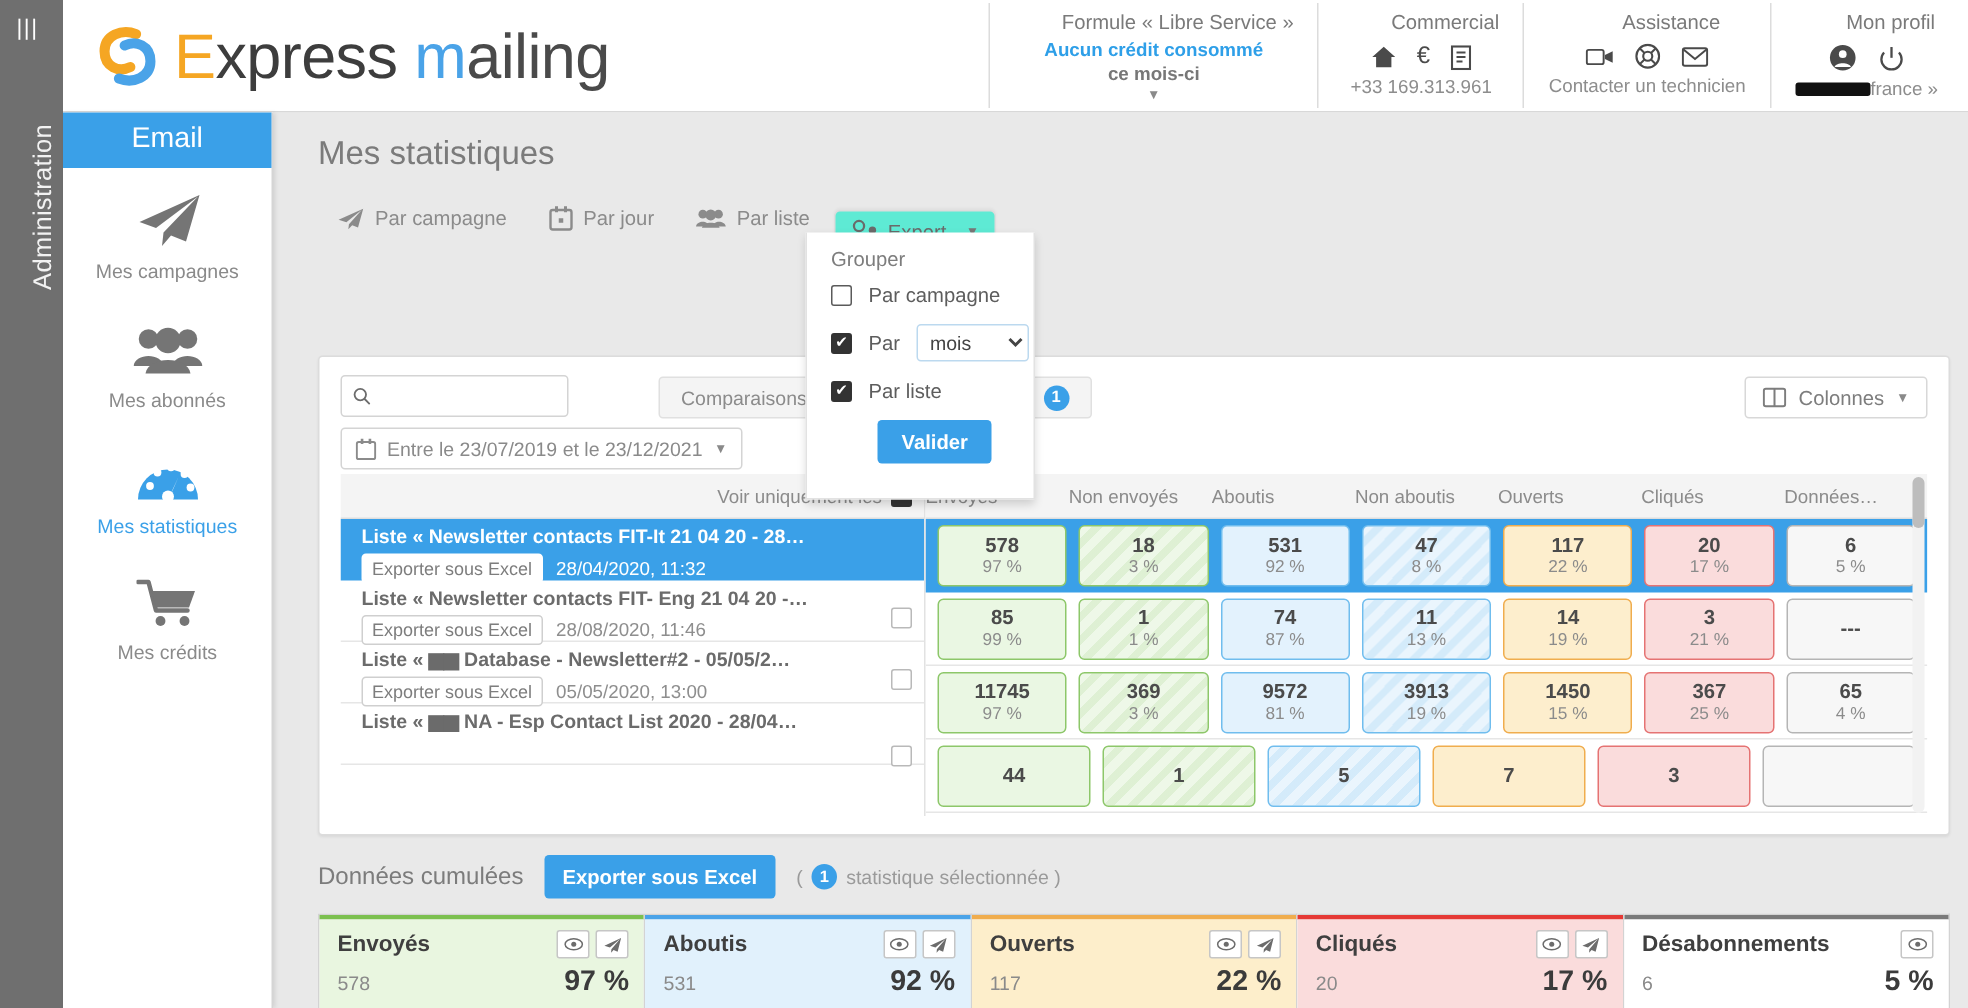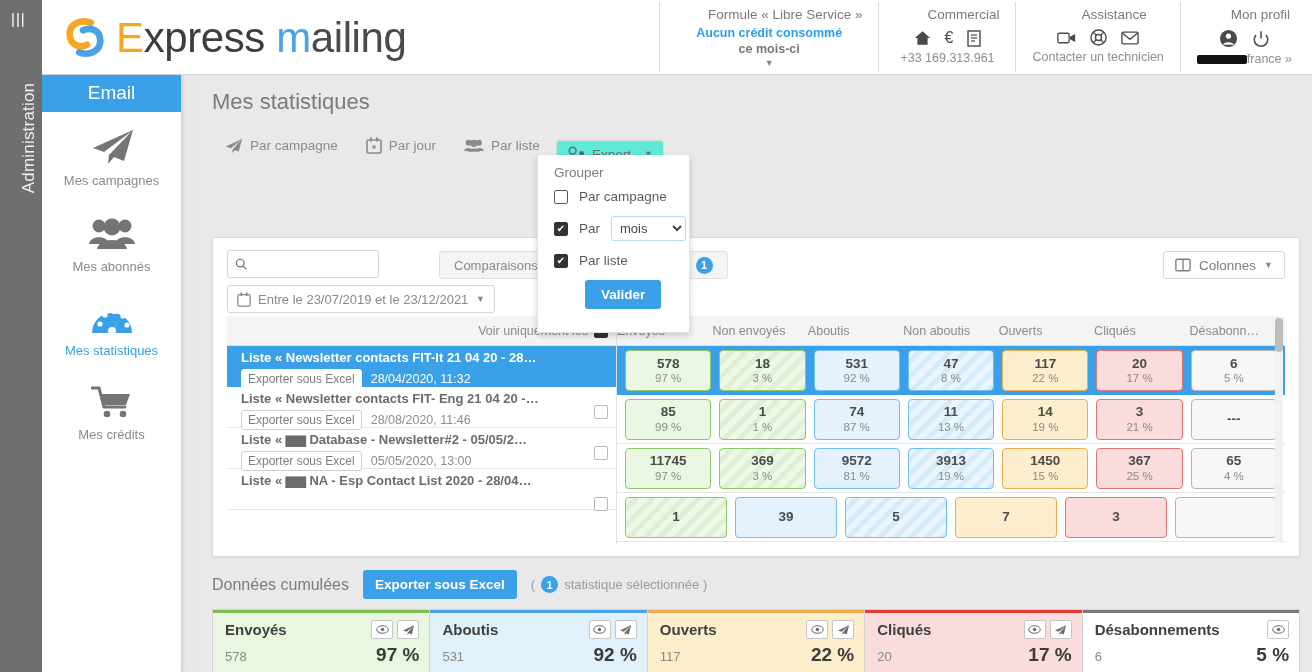--- a/index.html
+++ b/index.html
@@ -519,21 +519,21 @@
         </div>
 
         <div class="right-col">
           <div class="thead-right">
             <div class="th">Envoyés</div>
             <div class="th">Non envoyés</div>
             <div class="th">Aboutis</div>
             <div class="th">Non aboutis</div>
             <div class="th">Ouverts</div>
             <div class="th">Cliqués</div>
-            <div class="th">Désabonn…</div>
+            <div class="th">Données…</div>
           </div>
 
           <div class="datarow selected">
             <div class="cell c-green">
                 <div class="v">578</div>
                 <div class="p">97 %</div>
               </div>
             <div class="cell c-greenh">
                 <div class="v">18</div>
                 <div class="p">3 %</div>
@@ -616,25 +616,25 @@
                 <div class="v">367</div>
                 <div class="p">25 %</div>
               </div>
             <div class="cell c-grey">
                 <div class="v">65</div>
                 <div class="p">4 %</div>
               </div>
           </div>
 
           <div class="datarow">
+            <div class="cell c-green">
+                <div class="v">44</div>
+              </div>
             <div class="cell c-greenh">
                 <div class="v">1</div>
-              </div>
-            <div class="cell c-blue">
-                <div class="v">39</div>
               </div>
             <div class="cell c-blueh">
                 <div class="v">5</div>
               </div>
             <div class="cell c-orange">
                 <div class="v">7</div>
               </div>
             <div class="cell c-red">
                 <div class="v">3</div>
               </div>

